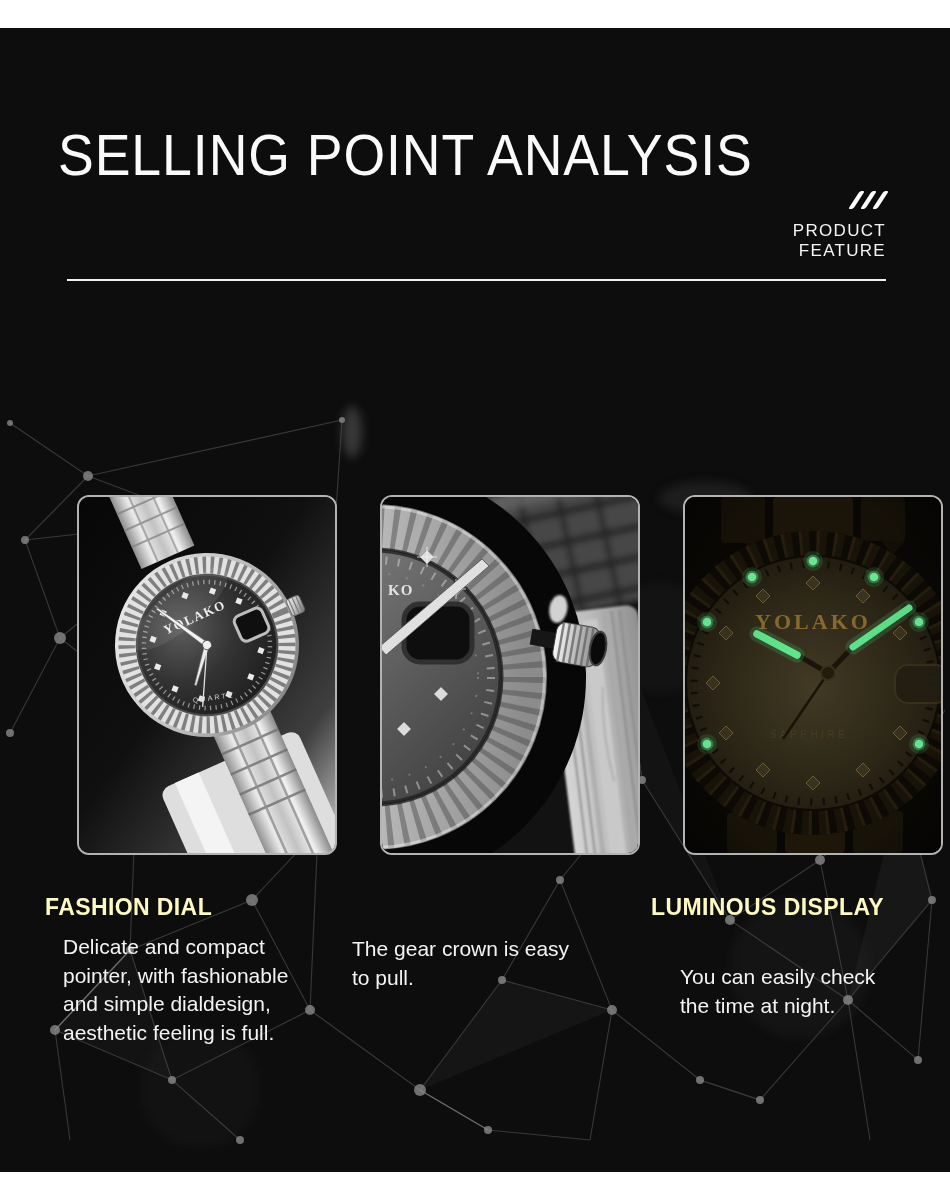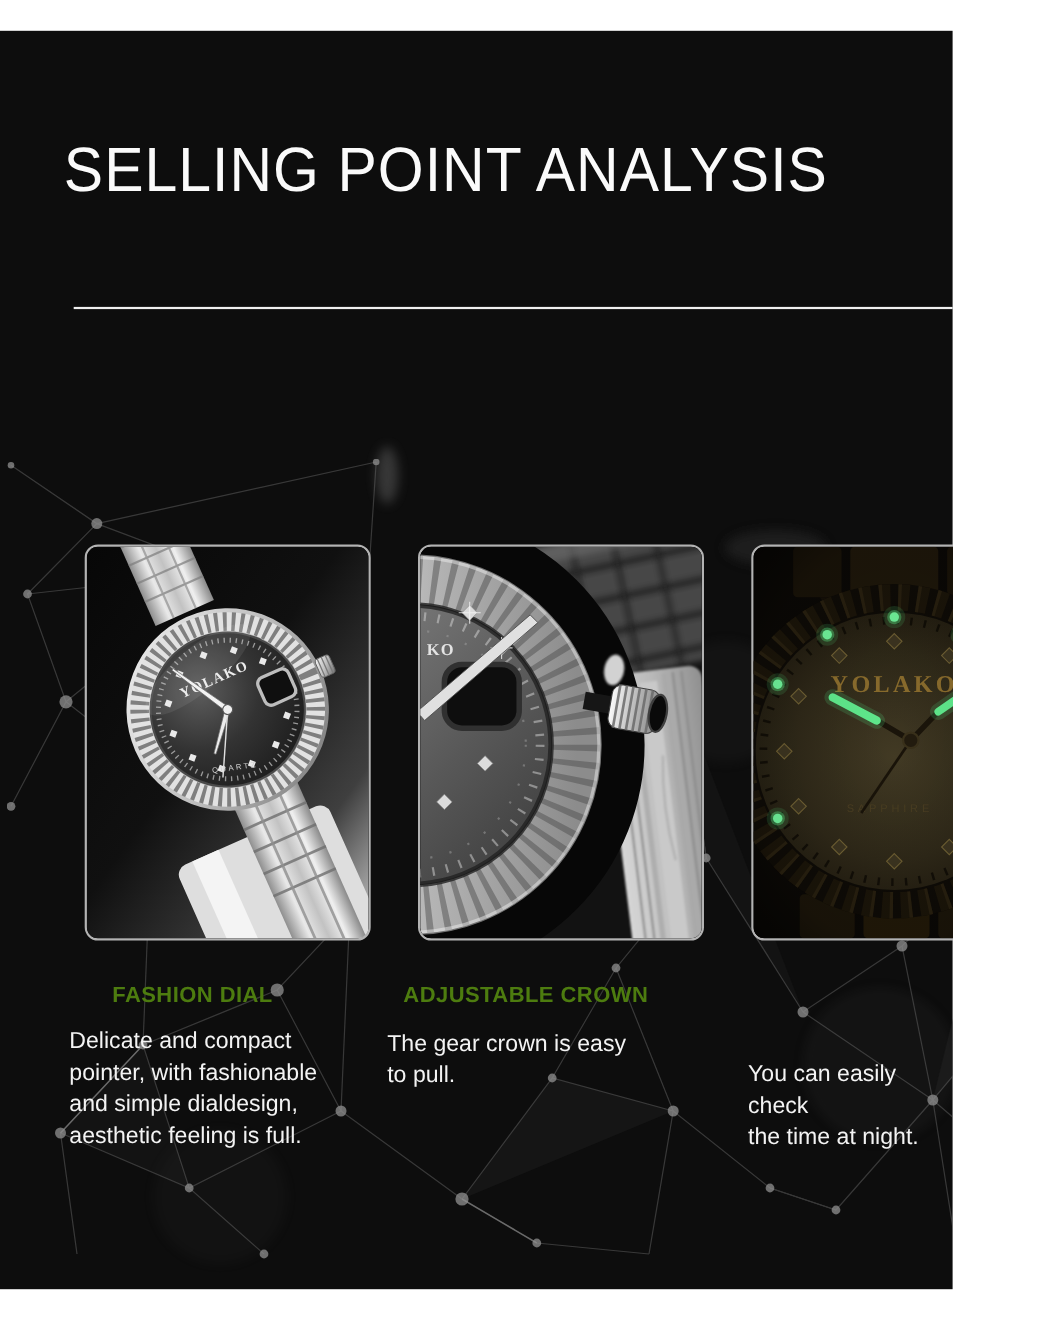--- a/index.html
+++ b/index.html
@@ -4,21 +4,21 @@
 <style>
   * { margin:0; padding:0; box-sizing:border-box; }
   html,body { width:950px; height:1200px; }
   body {
     background:#ffffff;
     font-family:"Liberation Sans", sans-serif;
     position:relative;
     overflow:hidden;
   }
   .panel {
-    position:absolute; left:0; top:28px; width:866px; height:1144px;
+    position:absolute; left:0; top:28px; width:950px; height:1144px;
     background:#0d0d0d; overflow:hidden;
   }
   .mesh { position:absolute; left:0; top:0; width:950px; height:1144px; }
   .title {
     position:absolute; left:58px; top:96px;
     font-size:57px; line-height:1.1; color:#fafafa; font-weight:400;
     letter-spacing:1px; white-space:nowrap;
     transform:scaleX(.94); transform-origin:left center;
   }
   .feature-tag { position:absolute; right:64px; top:163px; text-align:right; }
@@ -29,22 +29,22 @@
   .lightspot { position:absolute; left:66px; top:283px; font-size:34px; color:#ffffff; font-weight:400; }
   .card {
     position:absolute; top:467px; width:260px; height:360px;
     border:2px solid #b3b3b3; border-radius:12px; background:#000;
     overflow:hidden;
     margin-left:32px;
   }
   .card svg { display:block; width:256px; height:356px; }
   .card1 { left:45px; } .card2 { left:348px; } .card3 { left:651px; }
   .caption {
-    position:absolute; top:866px; width:260px; text-align:center;
-    font-size:20px; font-weight:700; letter-spacing:.4px; color:#4d7c0f;
+    position:absolute; top:866px; width:260px; 
+    font-size:23px; font-weight:700; letter-spacing:.4px; color:#fef9c3;
   }
   .cap1 { left:45px; } .cap2 { left:348px; } .cap3 { left:651px; }
   .desc {
     position:absolute; font-size:21px; line-height:28.5px; color:#f3f3f3;
     white-space:pre-line;
   }
   .desc1 { left:63px; top:905px; }
   .desc2 { left:352px; top:907px; }
   .desc3 { left:680px; top:907px;margin-top:28px; }
 </style>
@@ -130,20 +130,29 @@
         <circle cx="760" cy="1072" r="4"></circle>
         <circle cx="918" cy="1032" r="4"></circle>
       <circle cx="342" cy="392" r="3"></circle>
         <circle cx="488" cy="1102" r="4"></circle>
         <circle cx="240" cy="1112" r="4"></circle>
     </g>
   </svg>
 
   <div class="title">SELLING POINT ANALYSIS</div>
 
+  <div class="feature-tag">
+    <div class="slashes">
+      <span class="slash"></span>
+      <span class="slash"></span>
+      <span class="slash"></span>
+    </div>
+    <div class="tagline">PRODUCT</div>
+    <div class="tagline">FEATURE</div>
+  </div>
 
   <div class="rule"></div>
 
 
   <div class="card card1">
     <svg viewBox="0 0 256 356">
       <defs>
         <linearGradient id="c1bg" x1="0" y1="0" x2="1" y2="1">
           <stop offset="0" stop-color="#070707"></stop>
             <stop offset=".45" stop-color="#101010"></stop>
@@ -367,21 +376,21 @@
         <line x1="168" y1="150" x2="224" y2="111" stroke="#57e287" stroke-width="15" stroke-linecap="round" opacity=".18"></line>
         <line x1="168" y1="150" x2="224" y2="111" stroke="#5fe98c" stroke-width="7" stroke-linecap="round"></line>
         <line x1="143" y1="176" x2="98" y2="242" stroke="#191309" stroke-width="2.5"></line>
         <circle cx="143" cy="176" r="7" fill="#221b0e" stroke="#39301a" stroke-width="2"></circle>
       </g>
       <rect width="256" height="356" fill="url(#c3vig)"></rect>
     </svg>
   </div>
 
   <div class="caption cap1">FASHION DIAL</div>
-  <div class="caption cap2">ADJUSTABLE CROWN</div>
+  <div class="caption cap3">LUMINOUS DISPLAY</div>
 
   <div class="desc desc2">The gear crown is easy
 to pull.</div>
   <div class="desc desc1">Delicate and compact
 pointer, with fashionable
 and simple dialdesign,
 aesthetic feeling is full.</div>
   <div class="desc desc3">You can easily check
 the time at night.</div>
 

